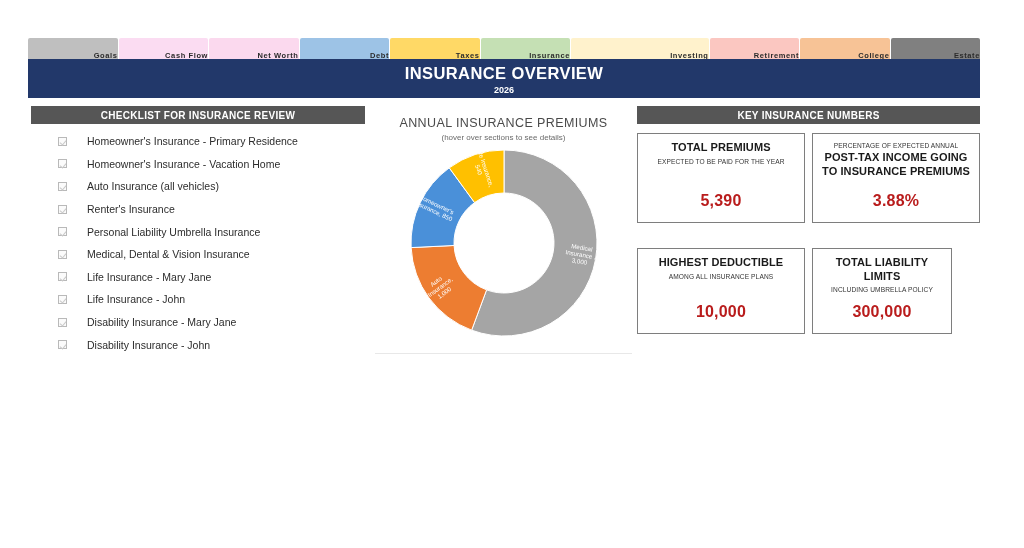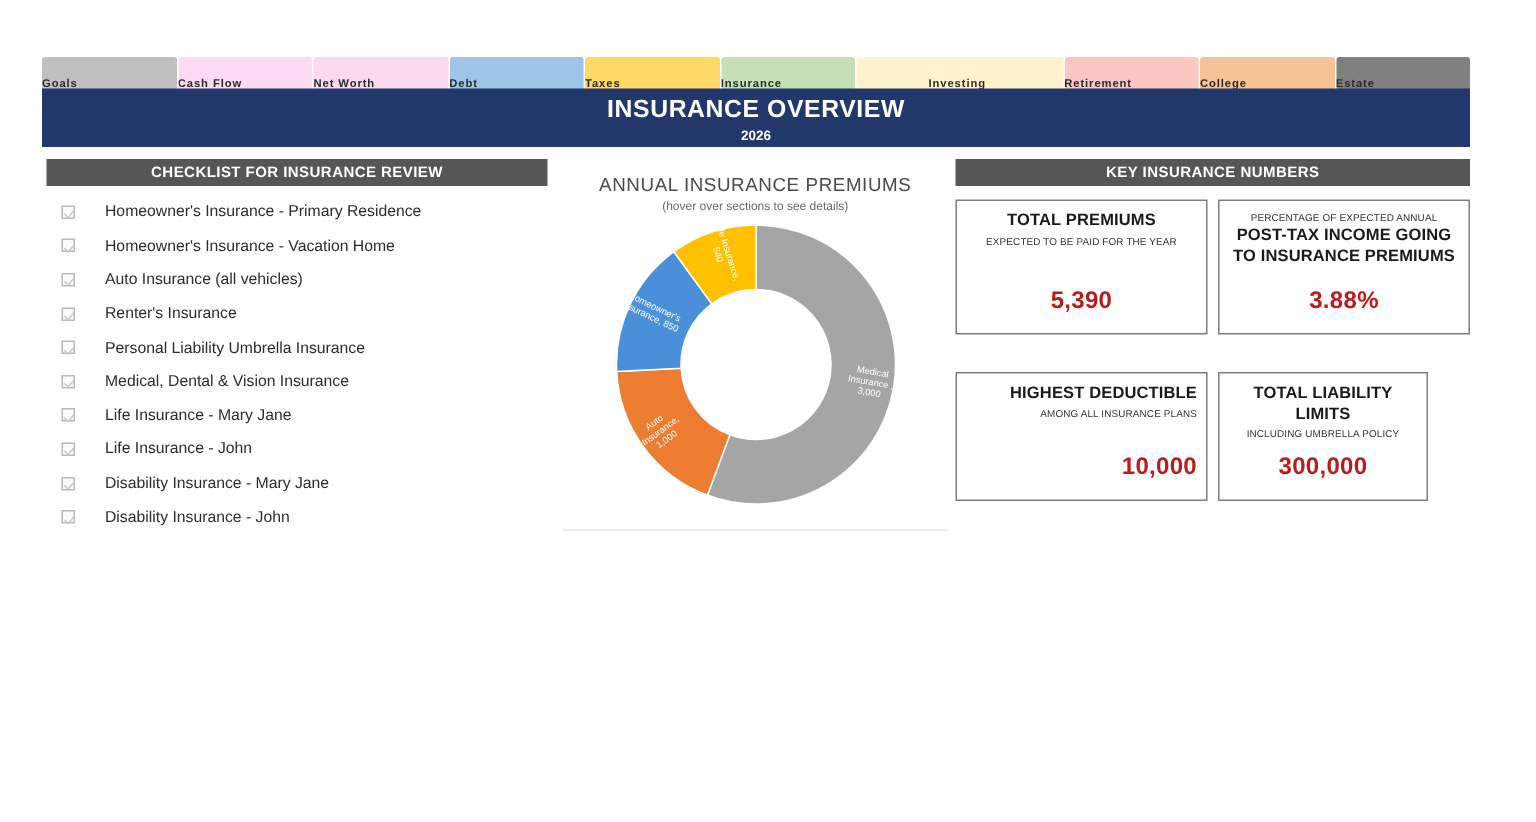--- a/index.html
+++ b/index.html
@@ -23,21 +23,21 @@
     left: 28px; top: 38px;
     width: 952px; height: 21px;
     display: flex;
     gap: 1px;
   }
   .tab {
     flex: 1 1 0;
     height: 34px;
     display: flex;
     align-items: center;
-    justify-content: flex-start;
+    justify-content: flex-end;
     font-size: 7.5px;
     font-weight: bold;
     letter-spacing: 0.6px;
     color: #2b2b2b;
     border-top-left-radius: 2px;
     border-top-right-radius: 2px;
     overflow: hidden;
     white-space: nowrap;
   }
 
@@ -79,21 +79,21 @@
     display: flex;
     align-items: center;
     justify-content: center;
   }
   #checklist-header { left: 31px; top: 106px; width: 334px; }
   #keynumbers-header { left: 637px; top: 106px; width: 343px; }
 
   
   #checklist {
     position: absolute;
-    left: 27px; top: 130px;
+    left: 44px; top: 130px;
     width: 334px;
   }
   .check-row {
     display: flex;
     align-items: center;
     height: 22.6px;
   }
   .checkbox {
     width: 9px; height: 9px;
     border: 1px solid #b9b9b9;
@@ -160,21 +160,21 @@
     position: absolute;
     border: 1px solid #7e7e7e;
     background: #ffffff;
     display: flex;
     flex-direction: column;
     align-items: center;
     padding: 7px 6px 6px 6px;
   }
   #card-total    { left: 637px; top: 133px; width: 168px; height: 90px; }
   #card-pct      { left: 812px; top: 133px; width: 168px; height: 90px; }
-  #card-deduct   { left: 637px; top: 248px; width: 168px; height: 86px; align-items: flex-end; }
+  #card-deduct   { left: 637px; top: 248px; width: 168px; height: 86px; }
   #card-liab     { left: 812px; top: 248px; width: 140px; height: 86px; }
 
   .kn-title {
     font-size: 11px;
     font-weight: bold;
     color: #1a1a1a;
     text-align: center;
     line-height: 13.5px;
     letter-spacing: 0.1px;
   }

